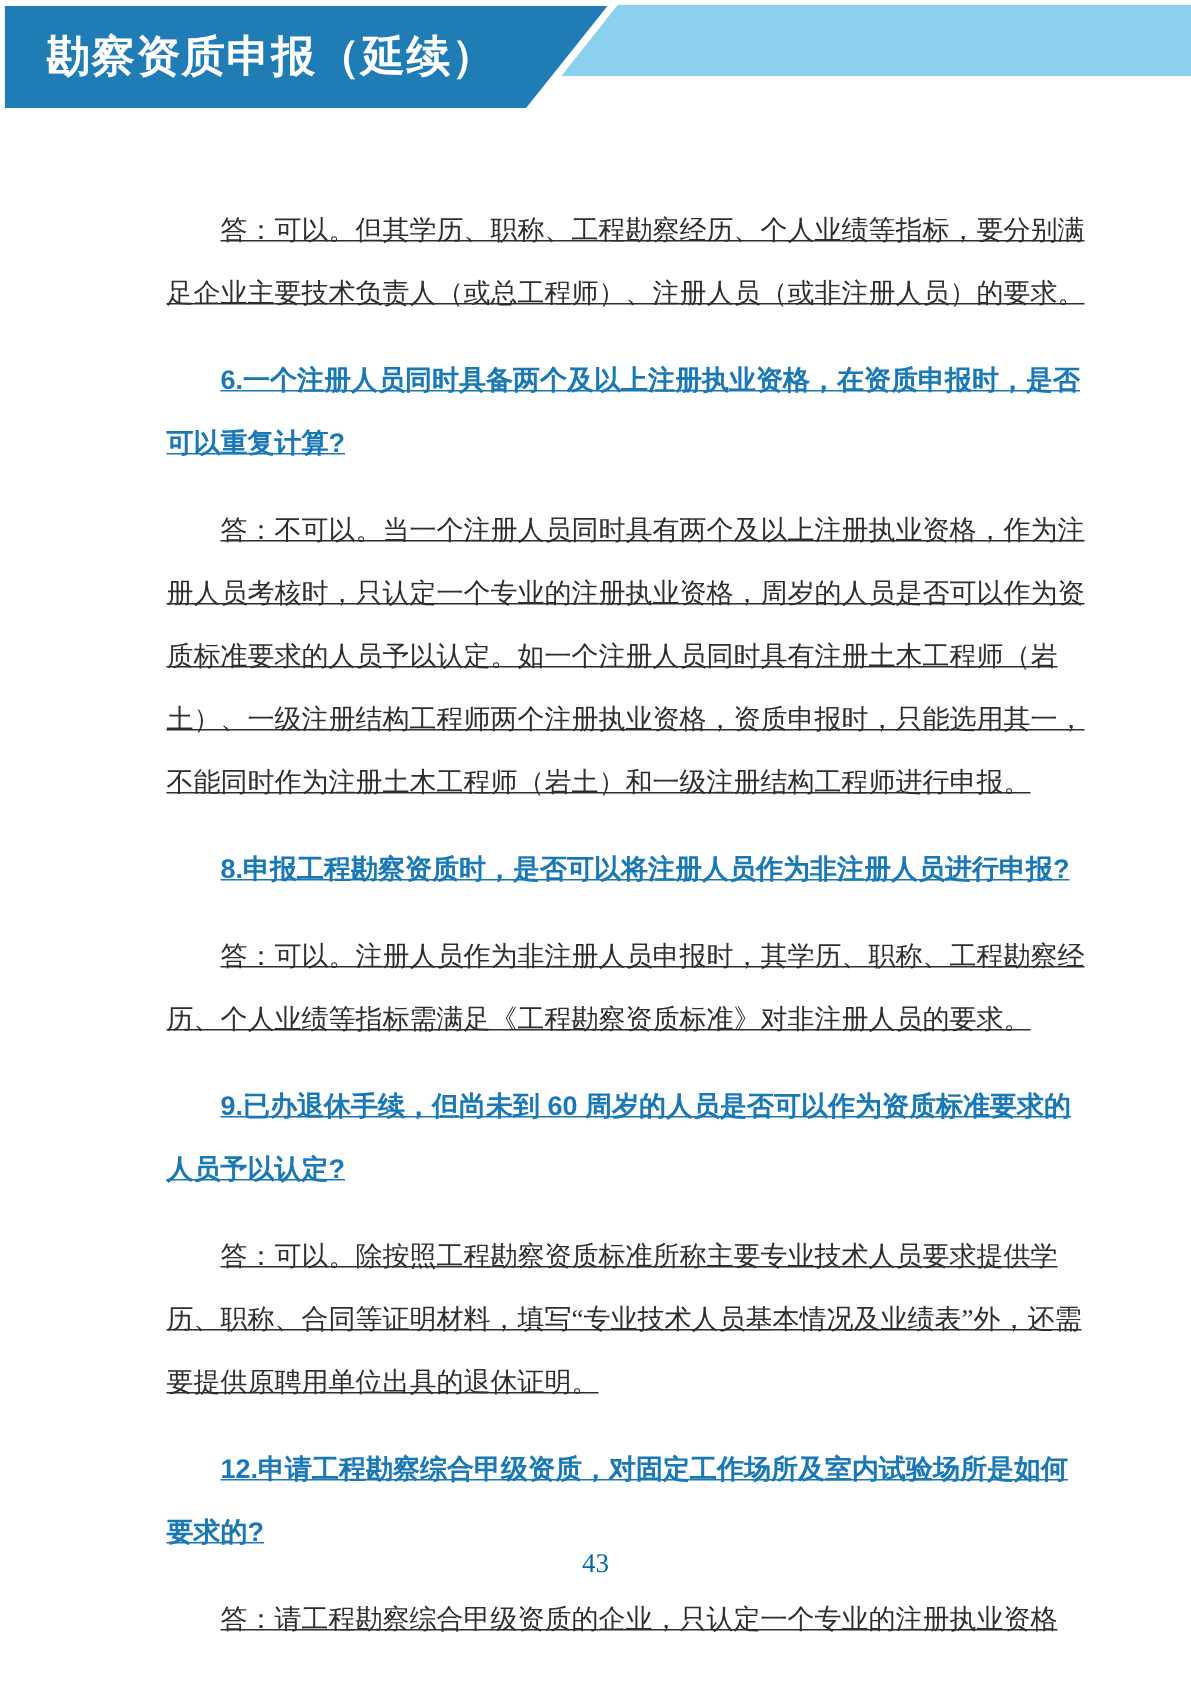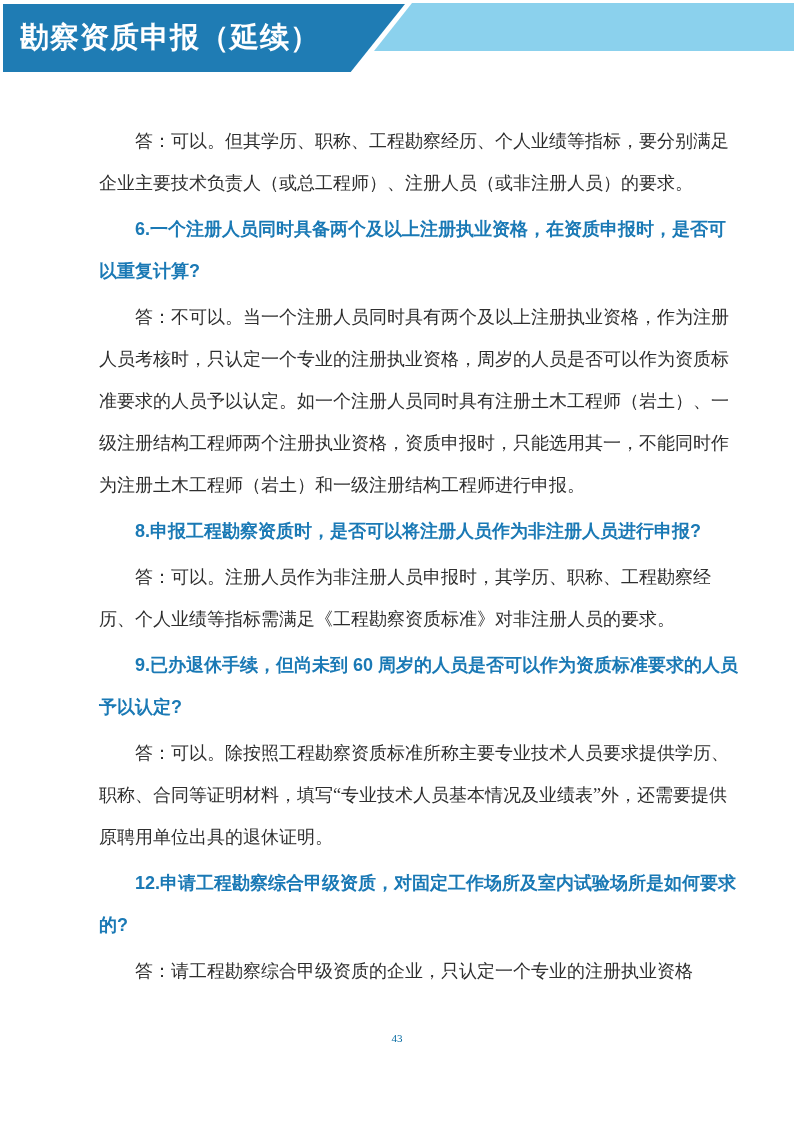--- a/index.html
+++ b/index.html
@@ -15,56 +15,57 @@
   .banner-light {
     position: absolute; left: 374px; top: 3px; right: 0; height: 48px;
     background: #8bd1ed;
     clip-path: polygon(38px 0, 100% 0, 100% 100%, 0 100%);
   }
   .banner-dark {
     position: absolute; left: 3px; top: 4px; width: 402px; height: 68px;
     background: #1f7cb4;
     clip-path: polygon(0 0, 100% 0, 86.5% 100%, 0 100%);
     display: flex; align-items: center;
-    box-sizing: border-box; padding-left: 17px;
+    box-sizing: border-box; padding-left: 28px;
   }
   .banner-title {
     color: #ffffff;
     font-family: "Liberation Sans", sans-serif;
     font-weight: bold;
     font-size: 29px;
     letter-spacing: 1px;
     white-space: nowrap;
   }
   
   .content {
     position: absolute;
     left: 95px; top: 116px;
     width: 650px;
     font-size: 18px;
     line-height: 42px;
     color: #2e2e2e;
     text-align: left;
   }
   .content p {
-    margin: 4px;
+    margin: 16px;
     text-indent: 2em;
     word-break: break-all;
+    text-decoration: underline;
   }
   .content p.question {
     color: #1a79b5;
     font-weight: bold;
     font-family: "Liberation Sans", sans-serif;
   }
   
   .footer {
     position: absolute;
     left: 0; right: 0; top: 1032px;
     text-align: center;
-    font-size: 11px;
+    font-size: 18px;
     color: #0369a1;
     font-family: "Liberation Serif", serif;
   }
 </style>
 </head>
 <body>
 
 <div class="banner">
   <div class="banner-light"></div>
   <div class="banner-dark">

